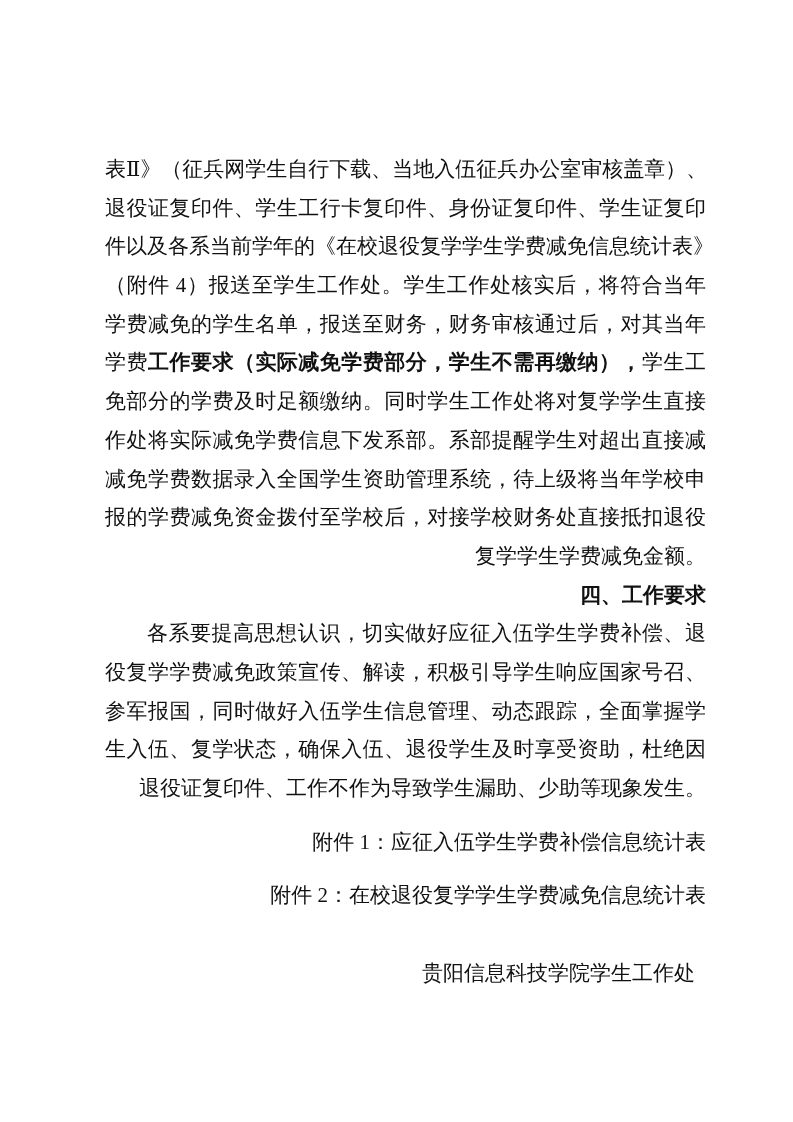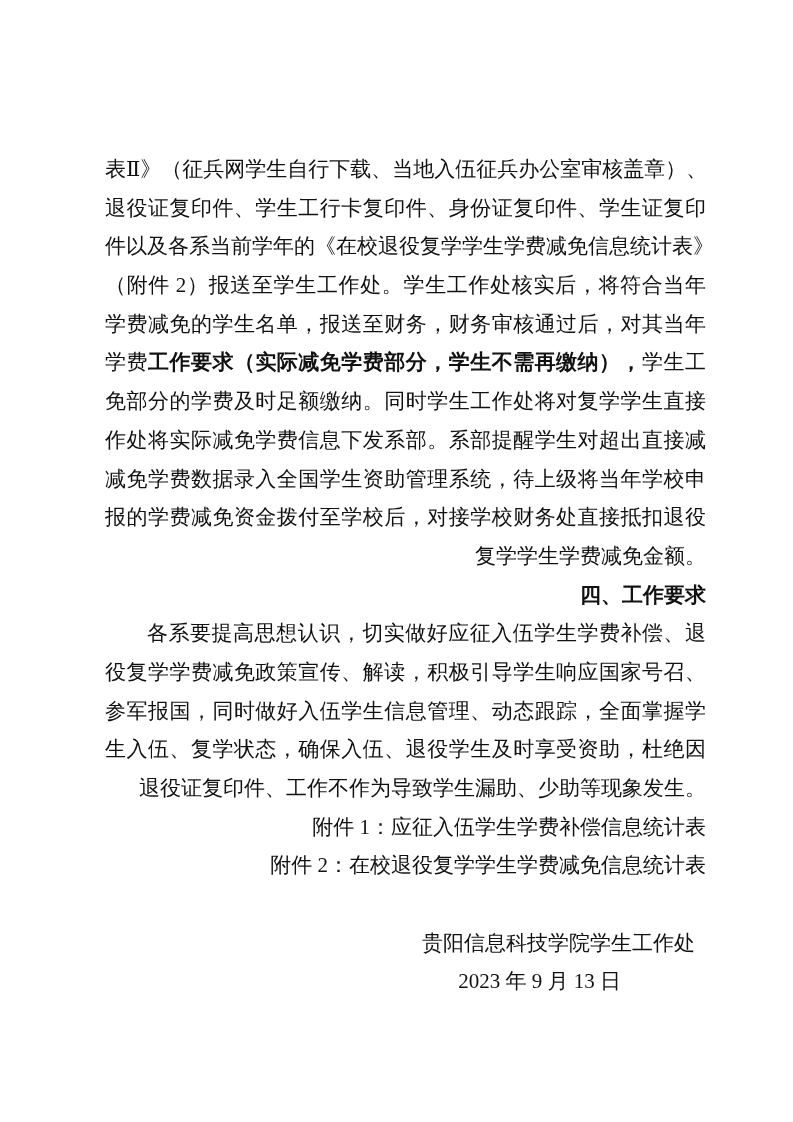--- a/index.html
+++ b/index.html
@@ -40,20 +40,21 @@
   }
   .heading {
     font-weight: bold;
     text-indent: 42px;
   }
   .indent2 {
     text-indent: 42px;
   }
   .attachment {
     text-indent: 63px;
+    margin-top: 15px;
   }
   .gap {
     height: 38.7px;
   }
   .signature {
     text-align: right;
     padding-right: 11px;
   }
   .sig-inner {
     display: inline-block;
@@ -70,21 +71,21 @@
 </style>
 </head>
 <body>
 
 <div class="page">
   <div class="doc-body">
 
     <div class="line">表Ⅱ》（征兵网学生自行下载、当地入伍征兵办公室审核盖章）、</div>
     <div class="line">退役证复印件、学生工行卡复印件、身份证复印件、学生证复印</div>
     <div class="line">件以及各系当前学年的《在校退役复学学生学费减免信息统计表》</div>
-    <div class="line">（附件 2）报送至学生工作处。学生工作处核实后，将符合当年</div>
+    <div class="line">（附件 4）报送至学生工作处。学生工作处核实后，将符合当年</div>
     <div class="line">学费减免的学生名单，报送至财务，财务审核通过后，对其当年</div>
 
     <div class="line"><span>学费</span><span class="bold">工作要求（实际减免学费部分，学生不需再缴纳），</span><span>学生工</span></div>
 
     <div class="line">免部分的学费及时足额缴纳。同时学生工作处将对复学学生直接</div>
     <div class="line">作处将实际减免学费信息下发系部。系部提醒学生对超出直接减</div>
     <div class="line">减免学费数据录入全国学生资助管理系统，待上级将当年学校申</div>
     <div class="line">报的学费减免资金拨付至学校后，对接学校财务处直接抵扣退役</div>
     <div class="line end">复学学生学费减免金额。</div>
 
@@ -97,18 +98,17 @@
     <div class="line end">退役证复印件、工作不作为导致学生漏助、少助等现象发生。</div>
 
     <div class="line end attachment">附件 1：应征入伍学生学费补偿信息统计表</div>
     <div class="line end attachment">附件 2：在校退役复学学生学费减免信息统计表</div>
 
     <div class="gap"></div>
 
     <div class="signature">
       <div class="sig-inner">
         <div class="sig-name">贵阳信息科技学院学生工作处</div>
-        <div class="sig-date">2023 年 9 月 13 日</div>
       </div>
     </div>
 
   </div>
 </div>
 
 </body></html>

